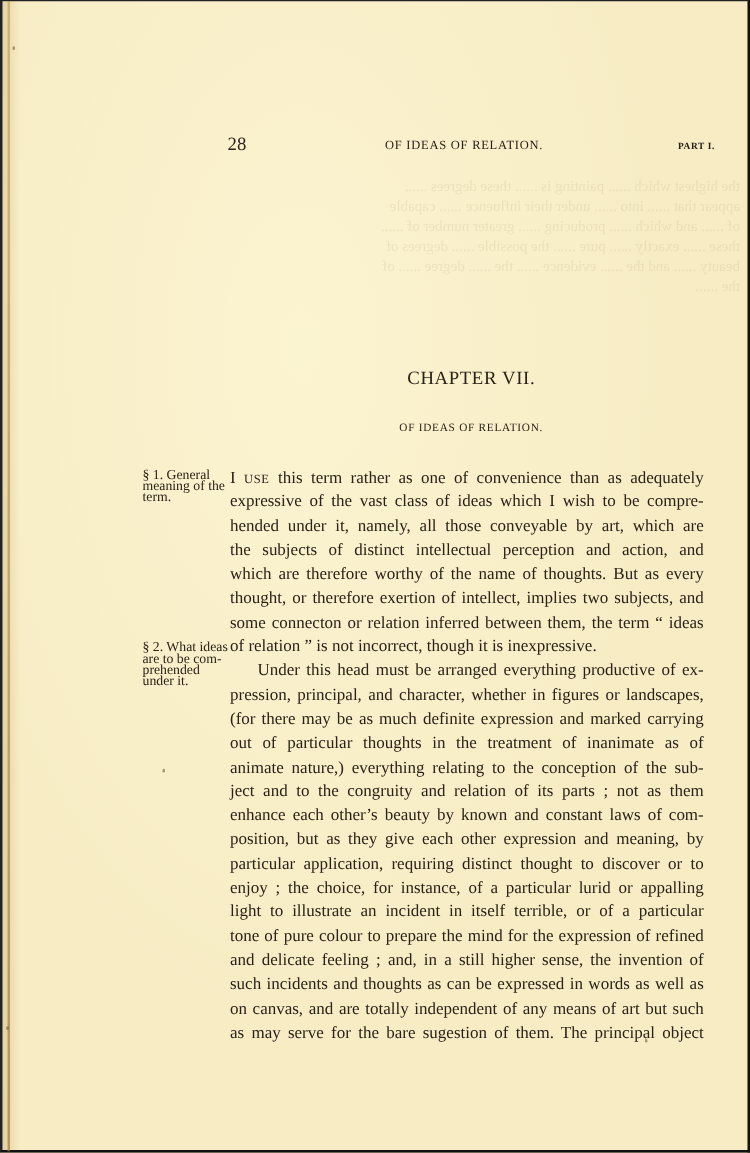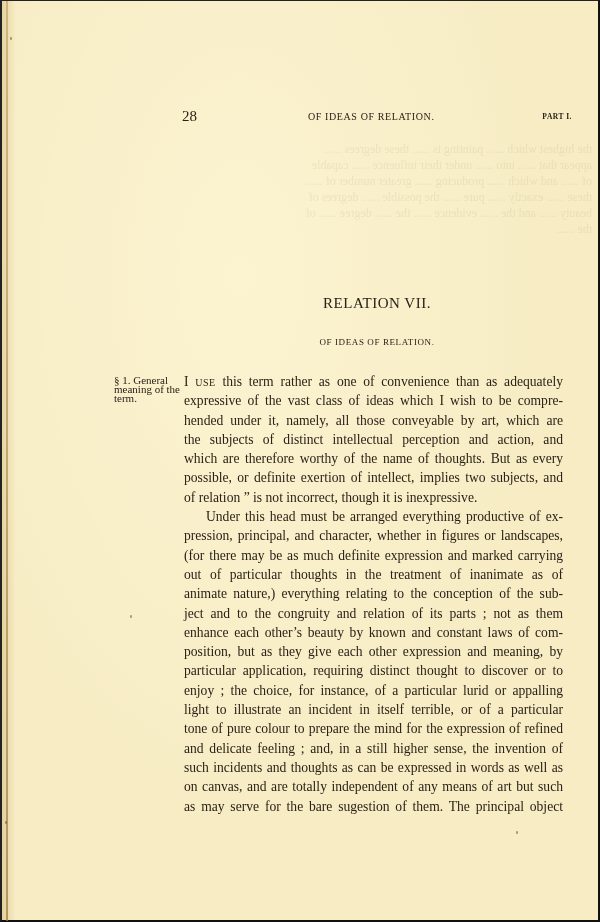--- a/index.html
+++ b/index.html
@@ -161,38 +161,45 @@
     of ...... these ...... exactly ...... pure ...... the possible ...... degrees of beauty ......
     and the ...... evidence ...... the ...... degree ...... of the ......
   </div>
 
   <div class="running-head">
     <span class="page-number">28</span>
     <span class="running-title">OF IDEAS OF RELATION.</span>
     <span class="part-label">PART I.</span>
   </div>
 
-  <div class="chapter-title">RELATION VII.</div>
+  <div class="chapter-title">CHAPTER VII.</div>
   <div class="chapter-subtitle">OF IDEAS OF RELATION.</div>
 
   <div class="sidenote" style="top:375px;">
     <div>§ 1. General</div>
     <div>meaning of the</div>
     <div>term.</div>
   </div>
 
+  <div class="sidenote" style="top:513px;">
+    <div>§ 2. What ideas</div>
+    <div>are to be com-</div>
+    <div>prehended</div>
+    <div>under it.</div>
+  </div>
 
   <div class="body-text">
 
     <span class="line"><span>I</span> <span class="smallcaps">use</span> <span>this term rather as one of convenience than as adequately</span></span>
     <span class="line">expressive of the vast class of ideas which I wish to be compre-</span>
     <span class="line">hended under it, namely, all those conveyable by art, which are</span>
     <span class="line">the subjects of distinct intellectual perception and action, and</span>
     <span class="line">which are therefore worthy of the name of thoughts.   But as every</span>
-    <span class="line">possible, or definite exertion of intellect, implies two subjects, and</span>
+    <span class="line">thought, or therefore exertion of intellect, implies two subjects, and</span>
+    <span class="line">some connecton or relation inferred between them, the term “ ideas</span>
     <span class="line last">of relation ” is not incorrect, though it is inexpressive.</span>
 
     <span class="line indent">Under this head must be arranged everything productive of ex-</span>
     <span class="line">pression, principal, and character, whether in figures or landscapes,</span>
     <span class="line">(for there may be as much definite expression and marked carrying</span>
     <span class="line">out of particular thoughts in the treatment of inanimate as of</span>
     <span class="line">animate nature,) everything relating to the conception of the sub-</span>
     <span class="line">ject and to the congruity and relation of its parts ; not as them</span>
     <span class="line">enhance each other’s beauty by known and constant laws of com-</span>
     <span class="line">position, but as they give each other expression and meaning, by</span>

